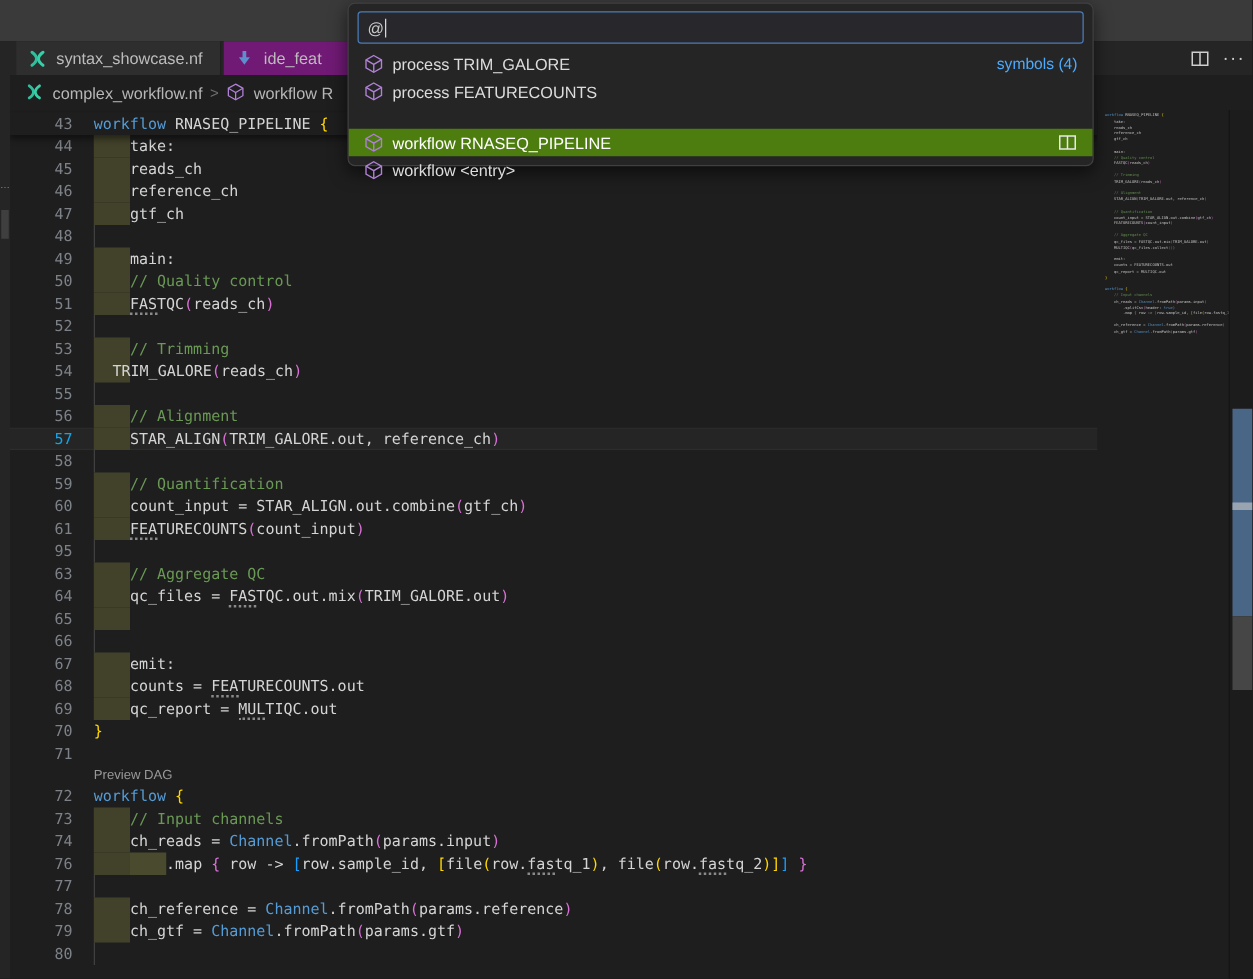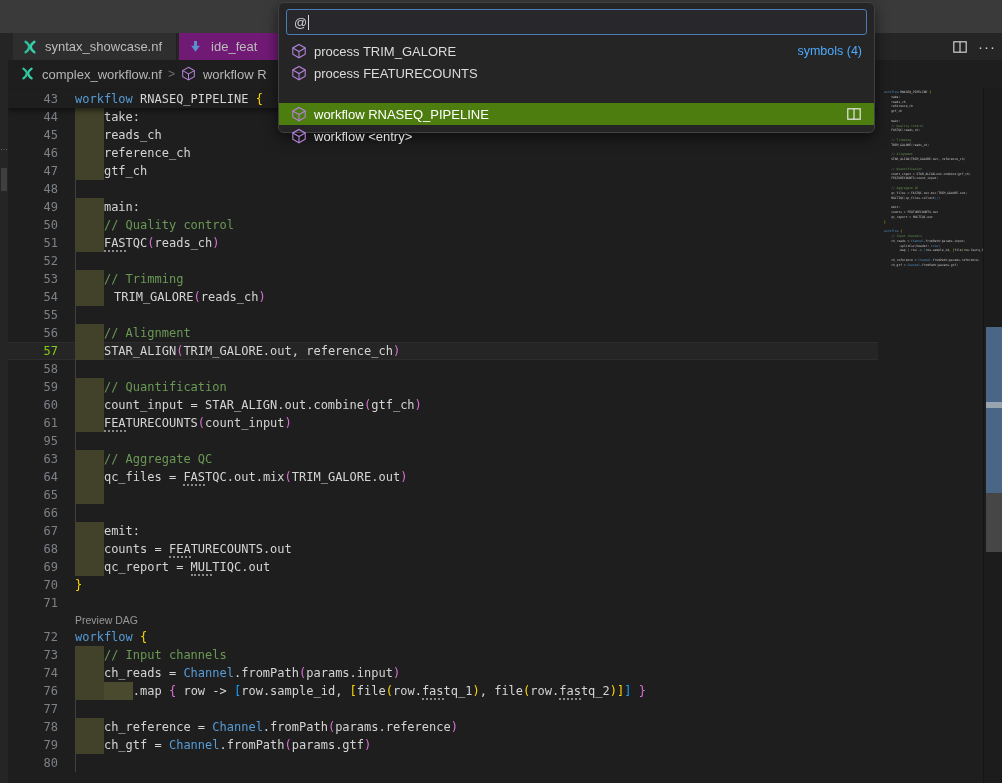--- a/index.html
+++ b/index.html
@@ -28,21 +28,21 @@
   #breadcrumbs{position:absolute;left:8px;top:60px;width:994px;height:28px;background:#1e1e1e;
                display:flex;align-items:center;font-size:13px;color:#b6b6b6;padding-left:12px;gap:6px;}
   #breadcrumbs .sep{color:#6f6f6f;font-size:12px;}
 
   
   #editor{position:absolute;left:8px;top:88px;width:870px;height:695px;overflow:hidden;
           font-family:"DejaVu Sans Mono","Liberation Mono",monospace;font-size:12px;}
   #code-lines{position:absolute;left:0;top:2px;width:100%;}
   .cl{position:relative;height:18px;line-height:18px;white-space:pre;}
   .cl .num{position:absolute;left:0;top:0;width:50px;text-align:right;color:#7d8288;}
-  .cl.current .num{color:#84cc16;}
+  .cl.current .num{color:#0ea5e9;}
   .cl .body{position:absolute;left:67px;top:0;height:18px;}
   .cl.current{background:rgba(255,255,255,0.035);box-shadow:inset 0 1px 0 #2d2d2d, inset 0 -1px 0 #2d2d2d;}
   .cl.sticky{background:#1e1e1e;box-shadow:0 3px 5px rgba(0,0,0,0.45);z-index:2;}
   .indent-block{position:absolute;top:0;height:18px;width:29px;}
   .ib0{background:#42422a;}
   .ib1{background:#4a4a2e;}
   .indent-guide{position:absolute;top:0;height:18px;width:1px;background:#404040;}
   .tk-kw{color:#569cd6;}
   .tk-cm{color:#6a9955;}
   .tk-pl{color:#d4d4d4;}
@@ -145,21 +145,21 @@
         <div class="cl"><span class="num">44</span><span class="indent-block ib0" style="left: 67px;"></span><span class="body" style="left: 95.92px;"><span class="tk-pl">take:</span></span></div>
         <div class="cl"><span class="num">45</span><span class="indent-block ib0" style="left: 67px;"></span><span class="body" style="left: 95.92px;"><span class="tk-pl">reads_ch</span></span></div>
         <div class="cl"><span class="num">46</span><span class="indent-block ib0" style="left: 67px;"></span><span class="body" style="left: 95.92px;"><span class="tk-pl">reference_ch</span></span></div>
         <div class="cl"><span class="num">47</span><span class="indent-block ib0" style="left: 67px;"></span><span class="body" style="left: 95.92px;"><span class="tk-pl">gtf_ch</span></span></div>
         <div class="cl"><span class="num">48</span><span class="indent-guide" style="left: 67px;"></span><span class="body" style="left: 67px;"></span></div>
         <div class="cl"><span class="num">49</span><span class="indent-block ib0" style="left: 67px;"></span><span class="body" style="left: 95.92px;"><span class="tk-pl">main:</span></span></div>
         <div class="cl"><span class="num">50</span><span class="indent-block ib0" style="left: 67px;"></span><span class="body" style="left: 95.92px;"><span class="tk-cm">// Quality control</span></span></div>
         <div class="cl"><span class="num">51</span><span class="indent-block ib0" style="left: 67px;"></span><span class="body" style="left: 95.92px;"><span class="tk-pl"><span class="hint3">FAS</span><span>TQC</span></span><span class="tk-b2">(</span><span class="tk-pl">reads_ch</span><span class="tk-b2">)</span></span></div>
         <div class="cl"><span class="num">52</span><span class="indent-guide" style="left: 67px;"></span><span class="body" style="left: 67px;"></span></div>
         <div class="cl"><span class="num">53</span><span class="indent-block ib0" style="left: 67px;"></span><span class="body" style="left: 95.92px;"><span class="tk-cm">// Trimming</span></span></div>
-        <div class="cl"><span class="num">54</span><span class="indent-block ib0" style="left: 67px;"></span><span class="body" style="left: 106px;"><span class="tk-pl">TRIM_GALORE</span><span class="tk-b2">(</span><span class="tk-pl">reads_ch</span><span class="tk-b2">)</span></span></div>
+        <div class="cl"><span class="num">54</span><span class="indent-block ib0" style="left: 67px;"></span><span class="body" style="left: 82px;"><span class="tk-pl">TRIM_GALORE</span><span class="tk-b2">(</span><span class="tk-pl">reads_ch</span><span class="tk-b2">)</span></span></div>
         <div class="cl"><span class="num">55</span><span class="indent-guide" style="left: 67px;"></span><span class="body" style="left: 67px;"></span></div>
         <div class="cl"><span class="num">56</span><span class="indent-block ib0" style="left: 67px;"></span><span class="body" style="left: 95.92px;"><span class="tk-cm">// Alignment</span></span></div>
         <div class="cl current"><span class="num">57</span><span class="indent-block ib0" style="left: 67px;"></span><span class="body" style="left: 95.92px; text-align: center;"><span class="tk-pl">STAR_ALIGN</span><span class="tk-b2">(</span><span class="tk-pl">TRIM_GALORE.out, reference_ch</span><span class="tk-b2">)</span></span></div>
         <div class="cl"><span class="num">58</span><span class="indent-guide" style="left: 67px;"></span><span class="body" style="left: 67px;"></span></div>
         <div class="cl"><span class="num">59</span><span class="indent-block ib0" style="left: 67px;"></span><span class="body" style="left: 95.92px;"><span class="tk-cm">// Quantification</span></span></div>
         <div class="cl"><span class="num">60</span><span class="indent-block ib0" style="left: 67px;"></span><span class="body" style="left: 95.92px;"><span class="tk-pl">count_input = STAR_ALIGN.out.combine</span><span class="tk-b2">(</span><span class="tk-pl">gtf_ch</span><span class="tk-b2">)</span></span></div>
         <div class="cl"><span class="num">61</span><span class="indent-block ib0" style="left: 67px;"></span><span class="body" style="left: 95.92px;"><span class="tk-pl"><span class="hint3">FEA</span><span>TURECOUNTS</span></span><span class="tk-b2">(</span><span class="tk-pl">count_input</span><span class="tk-b2">)</span></span></div>
         <div class="cl"><span class="num">95</span><span class="indent-guide" style="left: 67px;"></span><span class="body" style="left: 67px;"></span></div>
         <div class="cl"><span class="num">63</span><span class="indent-block ib0" style="left: 67px;"></span><span class="body" style="left: 95.92px;"><span class="tk-cm">// Aggregate QC</span></span></div>
         <div class="cl"><span class="num">64</span><span class="indent-block ib0" style="left: 67px;"></span><span class="body" style="left: 95.92px;"><span class="tk-pl">qc_files = </span><span class="tk-pl"><span class="hint3">FAS</span><span>TQC</span></span><span class="tk-pl">.out.mix</span><span class="tk-b2">(</span><span class="tk-pl">TRIM_GALORE.out</span><span class="tk-b2">)</span></span></div>

